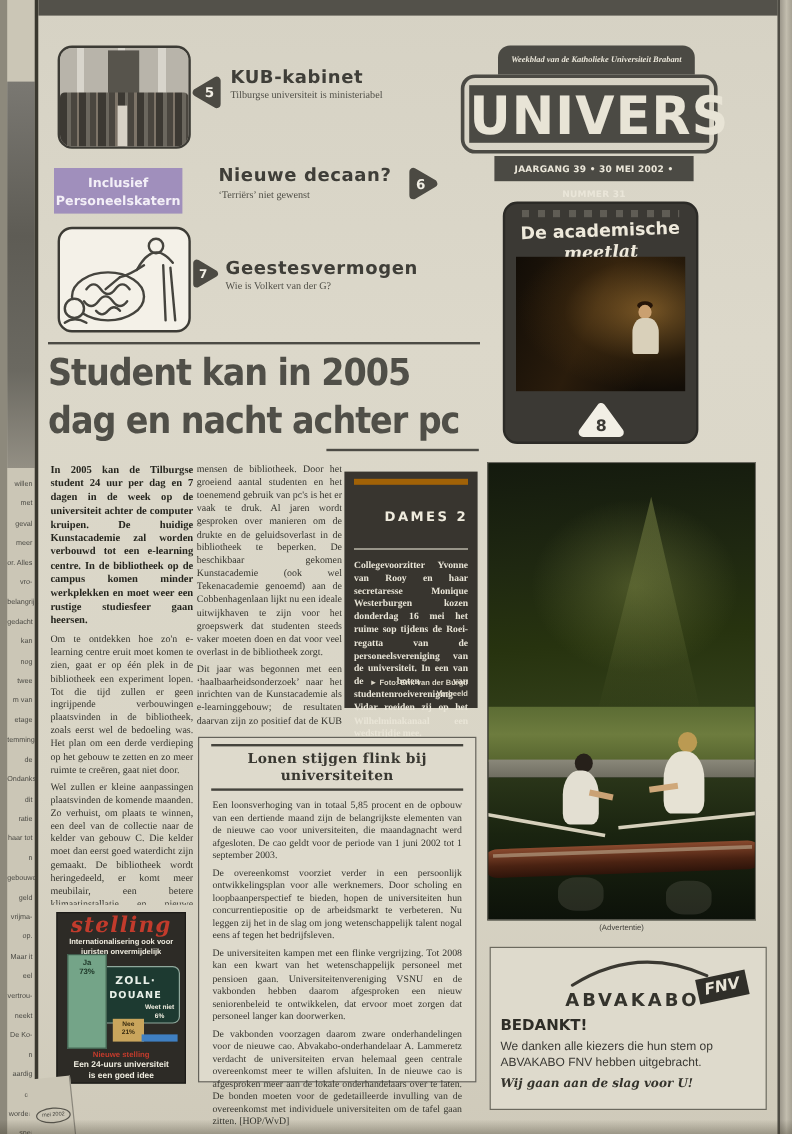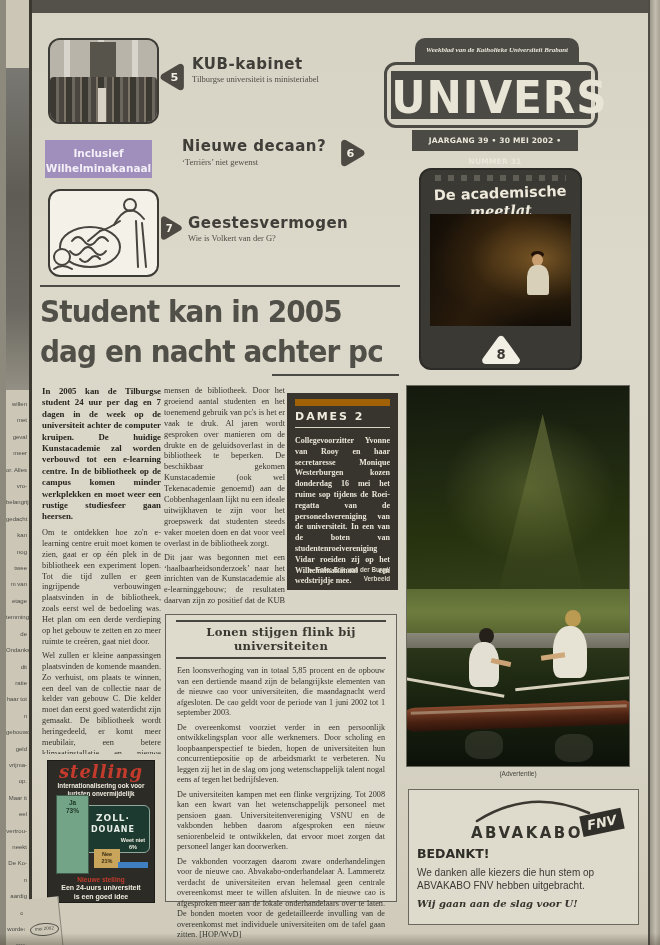--- a/index.html
+++ b/index.html
@@ -75,21 +75,21 @@
   #headline{left:8px;top:291px;font:bold 31px/40px "DejaVu Sans",sans-serif;color:#504f48;
     letter-spacing:-1px;transform:scaleX(.9);transform-origin:left top;white-space:nowrap;}
   
   .bodycol{font:8.3px/10.9px "Liberation Serif",serif;color:#33332d;text-align:justify;overflow:hidden;}
   .bodycol p{margin:0 0 3px;}
   .intro{font-weight:bold;font-size:8.8px;line-height:11.4px;color:#26261f;margin-bottom:5px !important;}
   #col1{left:10px;top:386px;width:119px;height:368px;}
   #col2{left:132px;top:386px;width:121px;height:221px;}
   
   #dames{left:255px;top:393px;width:111px;height:197px;background:#38352f;box-sizing:border-box;padding:6px 8px;}
-  #dames .ttl{border-top:7px solid #a16207;border-bottom:1px solid #d8d4c6;padding:4px 0;text-align:left;
+  #dames .ttl{border-top:5px solid #a16207;border-bottom:1px solid #d8d4c6;padding:20px 0;text-align:right;
     color:#efebdd;font:bold 11px "DejaVu Sans",sans-serif;letter-spacing:2px;}
   #dames .bd{margin-top:8px;color:#e9e5d7;font:bold 8px/10.8px "Liberation Serif",serif;text-align:justify;}
   #dames .cr{position:absolute;right:8px;bottom:7px;text-align:right;color:#ddd8c9;
     font:bold 6.3px/9px "Liberation Sans",sans-serif;}
   
   #rphoto{left:374px;top:385px;width:224px;height:382px;border:1px solid #6b6960;box-sizing:border-box;overflow:hidden;background:#10150c;}
   .r-trees{position:absolute;left:0;top:0;right:0;height:205px;
     background:radial-gradient(ellipse at 55% 50%,rgba(150,160,80,.35),transparent 50%),
                linear-gradient(175deg,#141a0e,#1f2811 40%,#27330f 70%,#33401a);}
   .r-tent{position:absolute;left:92px;top:28px;width:84px;height:175px;
@@ -193,21 +193,21 @@
     </div>
     <svg class="abs badge" style="left:126px;top:55px" width="27" height="44" viewBox="0 0 36 40">
       <path class="bfill" d="M30 7 L30 33 L8 20 Z"></path>
       <text class="bnum" x="22" y="25.5">5</text>
     </svg>
     <div class="abs t-title" style="left:160px;top:55px">KUB-kabinet</div>
     <div class="abs t-sub" style="left:160px;top:74px">Tilburgse universiteit is ministeriabel</div>
 
     <div class="abs" id="inclusief">
       <div>Inclusief</div>
-      <div>Wilhelminakanaal</div>
+      <div>Personeelskatern</div>
     </div>
 
     <div class="abs" id="t6wrap">
       <div class="t-title">Nieuwe decaan?</div>
       <div class="t-sub" style="margin-top:2px">‘Terriërs’ niet gewenst</div>
     </div>
     <svg class="abs badge" style="left:308px;top:131px" width="27" height="44" viewBox="0 0 36 40">
       <path class="bfill" d="M6 7 L6 33 L28 20 Z"></path>
       <text class="bnum" x="14" y="25.5">6</text>
     </svg>

